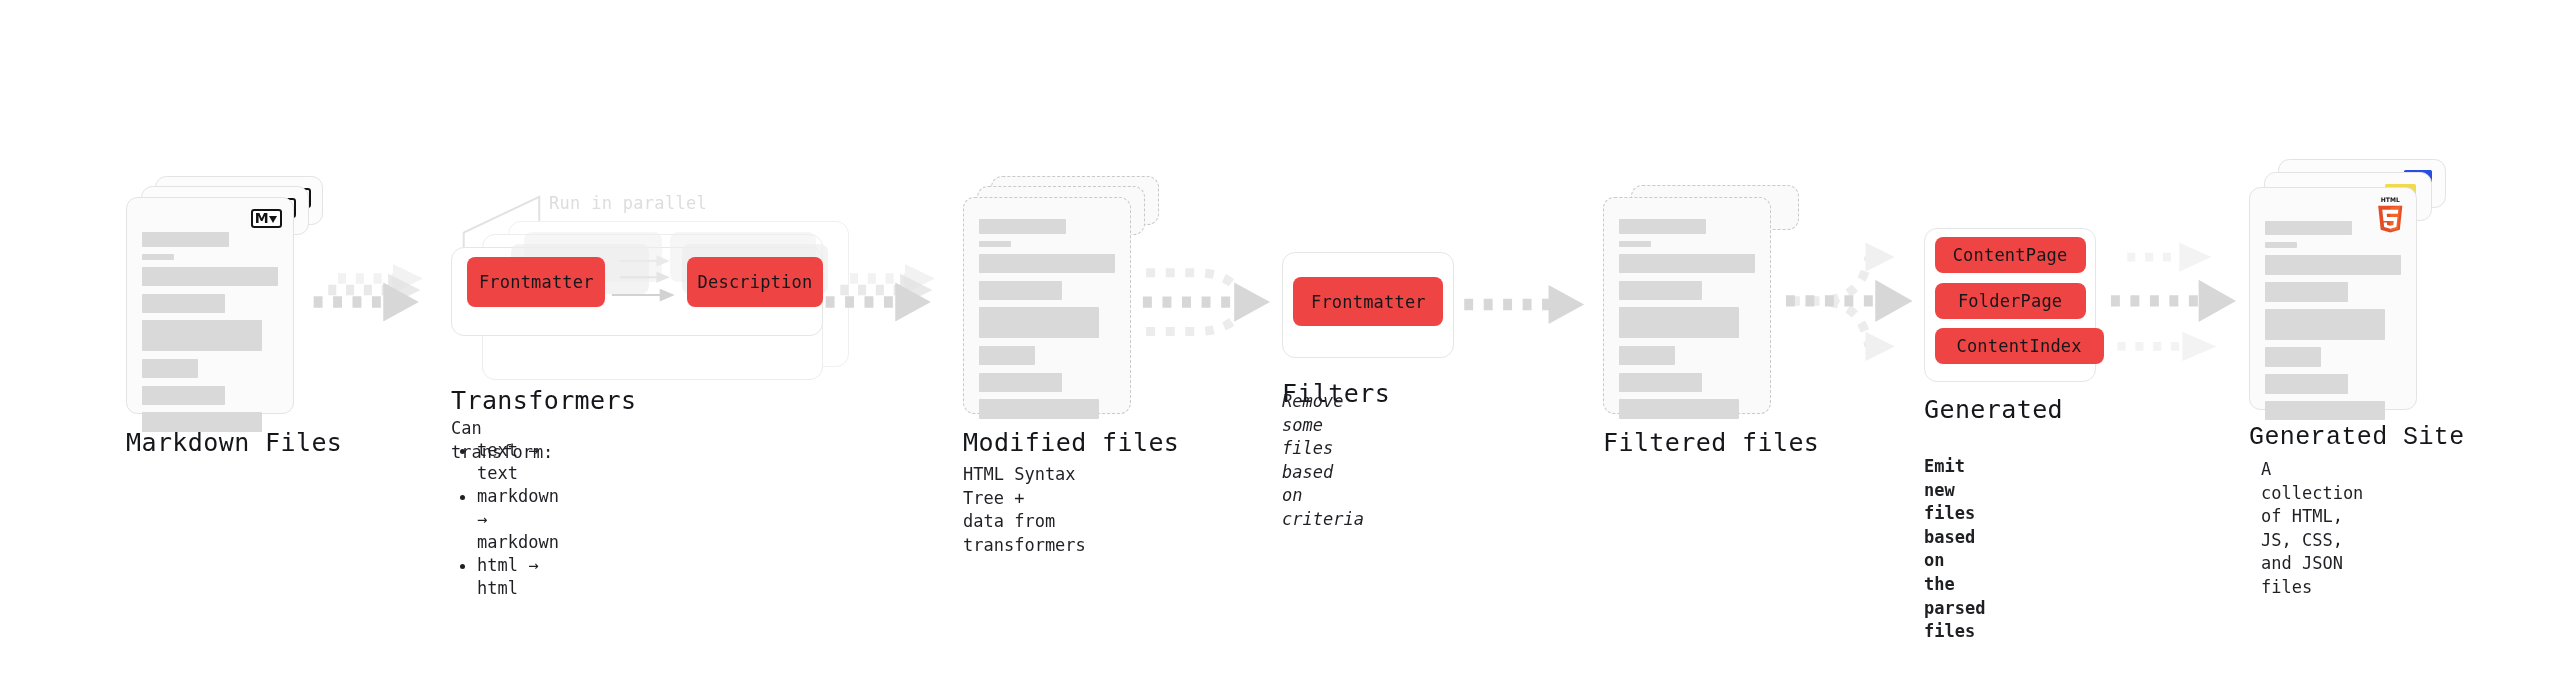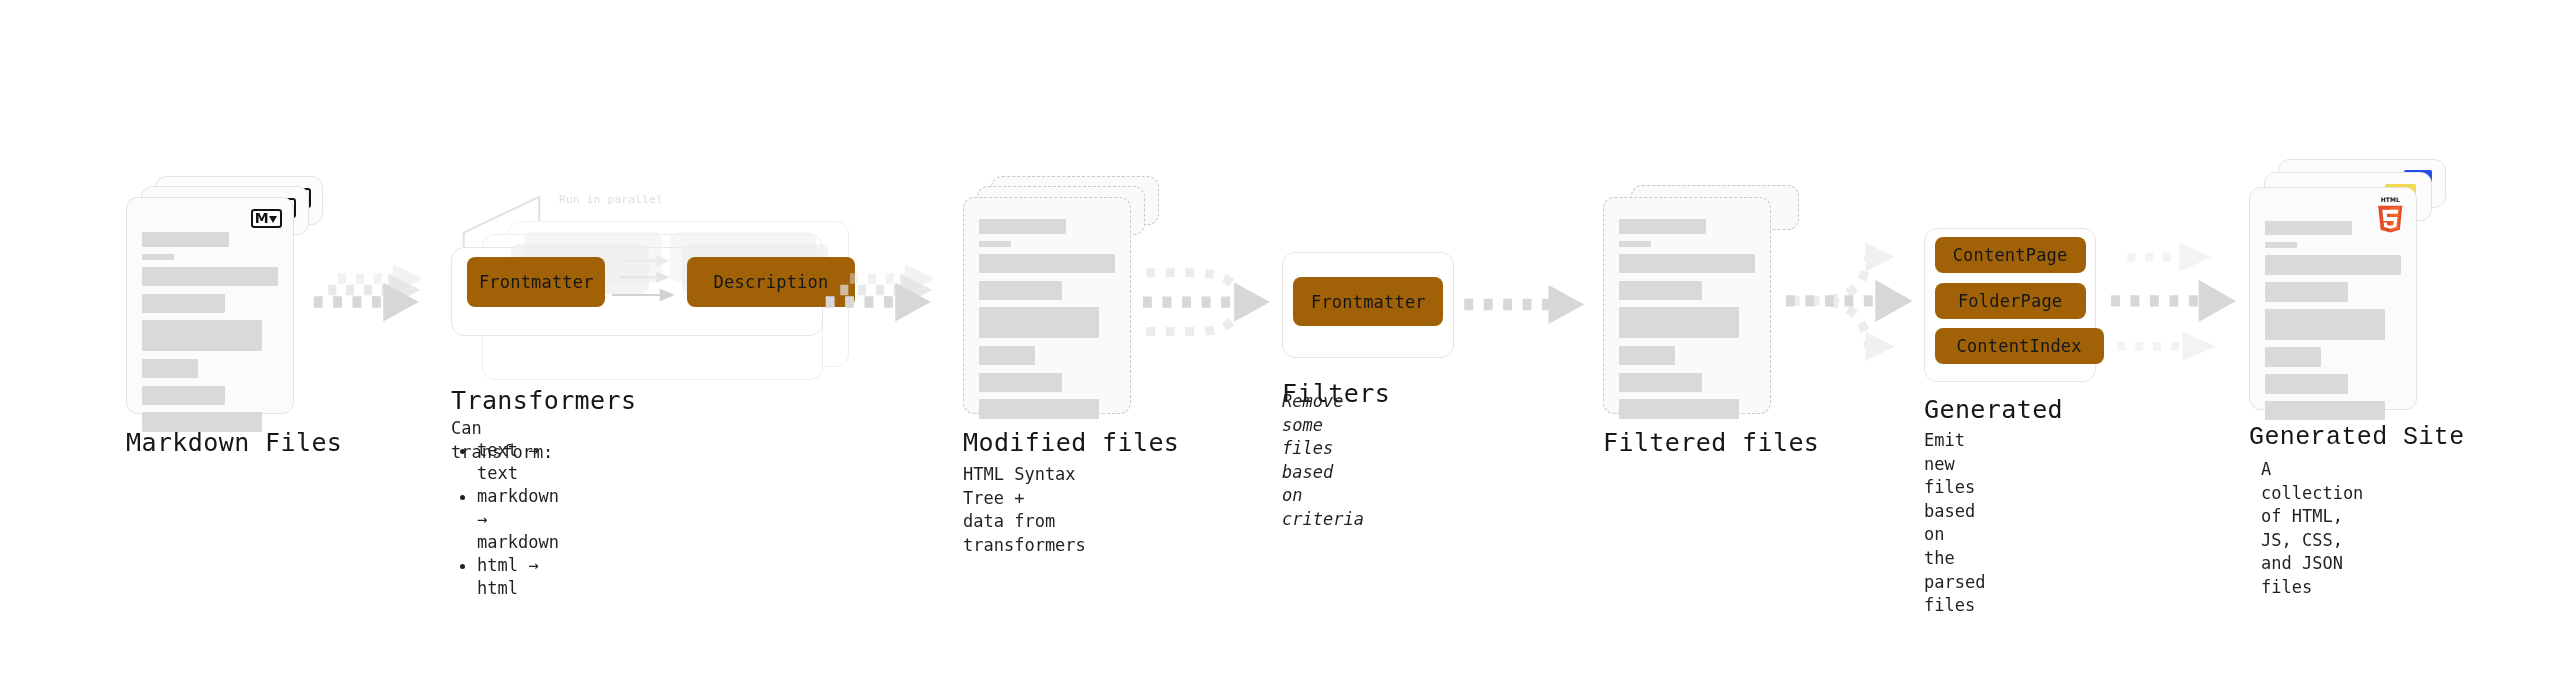--- a/index.html
+++ b/index.html
@@ -119,39 +119,38 @@
 
   
   .panel {
     position: absolute;
     border: 1.6px solid #e6e6e6;
     border-radius: 13px;
     background: #ffffff;
   }
   .chip {
     position: absolute;
-    background: #a16207;
+    background: #ef4444;
     border-radius: 8.1px;
     display: flex;
     align-items: center;
     justify-content: center;
     font-size: 17px;
     color: #15161a;
     white-space: nowrap;
     letter-spacing: 0.2px;
   }
   .chip.ghost { background: #eeeeee; }
 
   .parallel-label {
     position: absolute;
-    font-size: 11px;
+    font-size: 17px;
     color: #dddddd;
     white-space: nowrap;
     letter-spacing: 0.3px;
-    margin-left: 10px;
   }
 
   svg { overflow: visible; display:block; }
   .arrows { position: absolute; left: 0; top: 0; pointer-events: none; }
 </style>
 </head>
 <body>
 
 <div class="canvas">
 
@@ -216,21 +215,21 @@
         <line x1="0" y1="26" x2="46" y2="26"></line>
           <polygon points="46,21 58,26 46,31"></polygon>
       </g>
       <g stroke="#d2d2d2" stroke-width="2.5" fill="#d2d2d2">
         <line x1="-10" y1="48" x2="50" y2="48"></line>
           <polygon points="50,42 64,48 50,54"></polygon>
       </g>
     </svg>
 
     <div class="chip" style="left:16.3px;top:257px;width:138px;height:50px;">Frontmatter</div>
-    <div class="chip" style="left:236px;top:257px;width:168px;height:50px;">Description</div>
+    <div class="chip" style="left:236px;top:257px;width:136px;height:50px;">Description</div>
 
     <div class="stage-title" style="left:0;top:386px;">Transformers</div>
     <div class="stage-sub" style="left:0;top:417px;">Can transform:</div>
     <ul style="position:absolute;left:11.4px;top:439px;margin:0;padding-left:14.6px;list-style:disc;font-size:17px;line-height:23px;color:#1f2024;">
       <li>text → text</li>
       <li>markdown → markdown</li>
       <li>html → html</li>
     </ul>
   </div>
 
@@ -278,21 +277,21 @@
     </div>
     <div class="stage-title" style="left:0;top:428px;">Filtered files</div>
   </div>
 
   <div class="stage" style="left:1924px;top:0;">
     <div class="panel" style="left:0;top:228px;width:172px;height:154px;"></div>
     <div class="chip" style="left:10.6px;top:237px;width:151px;height:36px;">ContentPage</div>
     <div class="chip" style="left:10.6px;top:283px;width:151px;height:36px;">FolderPage</div>
     <div class="chip" style="left:10.6px;top:328px;width:169px;height:36px;">ContentIndex</div>
     <div class="stage-title" style="left:0;top:395px;">Generated</div>
-    <div class="stage-sub" style="left:0;top:429px;">Emit new files based on
+    <div class="stage-sub" style="left:0;top:455px;font-weight:bold;">Emit new files based on
 the parsed files</div>
   </div>
 
   <div class="stage" style="left:2249px;top:0;">
 
     <div class="doccard" style="left:29px;top:159px;height:49px;background:#fcfcfc;">
       <div class="badge-css" style="right:13px;top:9.8px;">
         <span>CSS</span>
       </div>
     </div>

